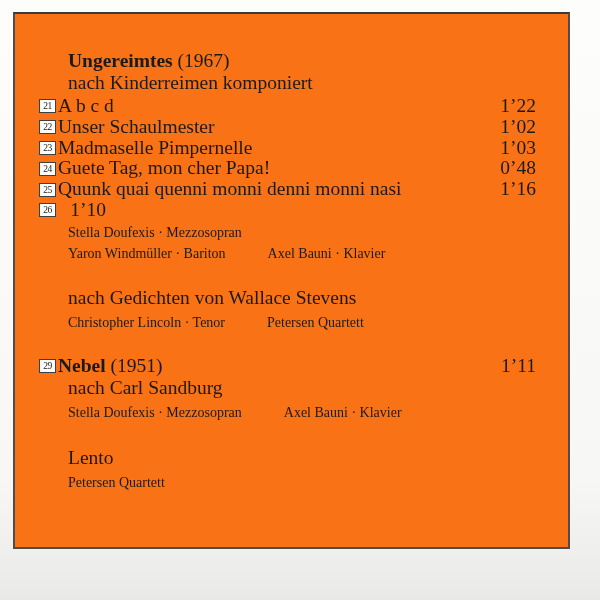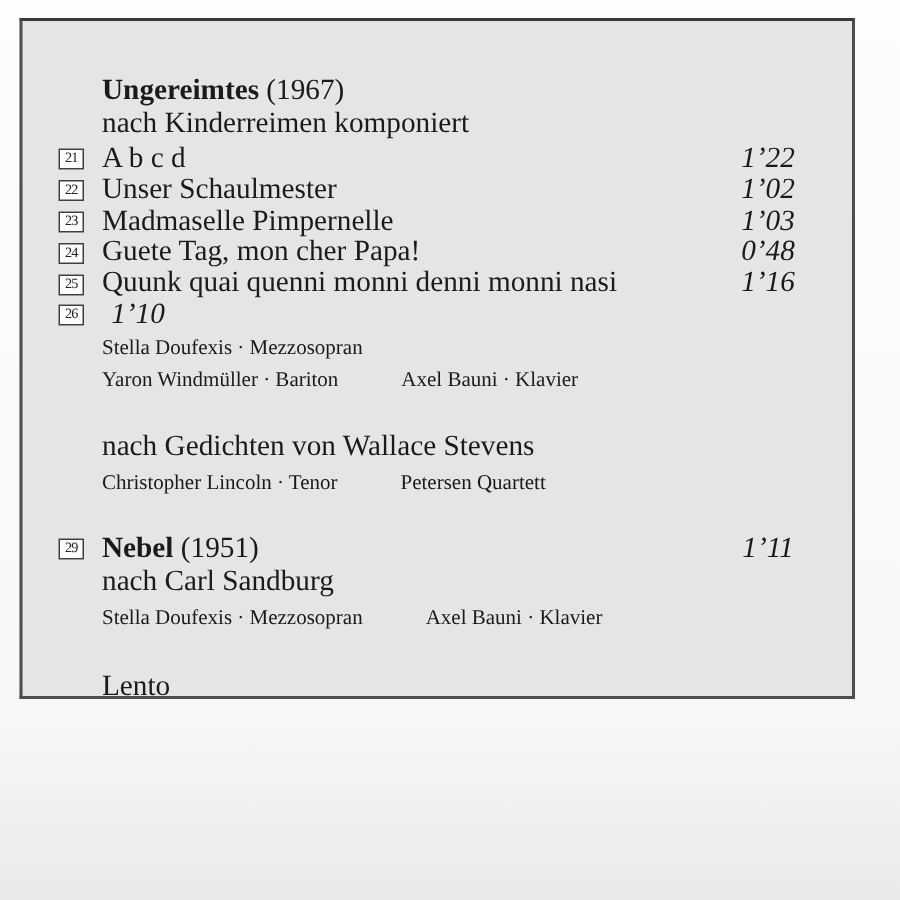--- a/index.html
+++ b/index.html
@@ -10,25 +10,25 @@
     font-family: "Liberation Serif", "DejaVu Serif", serif;
     background: linear-gradient(180deg, #fdfdfc 0%, #f7f7f5 80%, #e9e9e7 100%);
     color: #1a1a1a;
     overflow: hidden;
   }
   .frame {
     position: absolute;
     left: 13px;
     top: 12px;
     width: 557px;
-    height: 454px;
+    height: 537px;
     box-sizing: border-box;
     border: 2px solid #4d4d4d;
     border-top-color: #3a3a3a;
-    background: #e5e5e5;
+    background: #f97316;
     padding: 36px 32px 16px 24px;
     overflow: hidden;
   }
   .section { margin: 0; }
   .section + .section { margin-top: 22px; }
   .section.last { margin-top: 23px; }
 
   .head-row {
     display: flex;
     align-items: center;
@@ -51,37 +51,36 @@
     align-items: center;
     line-height: 20.8px;
     height: 20.8px;
     font-size: 19.5px;
   }
 
   .num-badge {
     flex: 0 0 auto;
     width: 15px;
     height: 12px;
-    margin-right: 12px;
+    margin-right: 2px;
     border: 1px solid #3f3f3f;
     font-size: 9.5px;
     line-height: 12px;
     text-align: center;
     letter-spacing: -0.5px;
     color: #222;
     background: #fcfcfb;
   }
 
   .t-title { flex: 1 1 auto; white-space: nowrap; overflow: hidden; }
   .t-dur {
     flex: 0 0 auto;
     width: 48px;
-    text-align: center;
+    text-align: right;
     white-space: nowrap;
-    font-style: italic;
   }
 
   .performers { margin-top: 1px; }
   .performers.after-sub { margin-top: 3px; }
   .perf-line {
     line-height: 21.5px;
     font-size: 14px;
     white-space: nowrap;
   }
   .perf-right { margin-left: 42px; }

